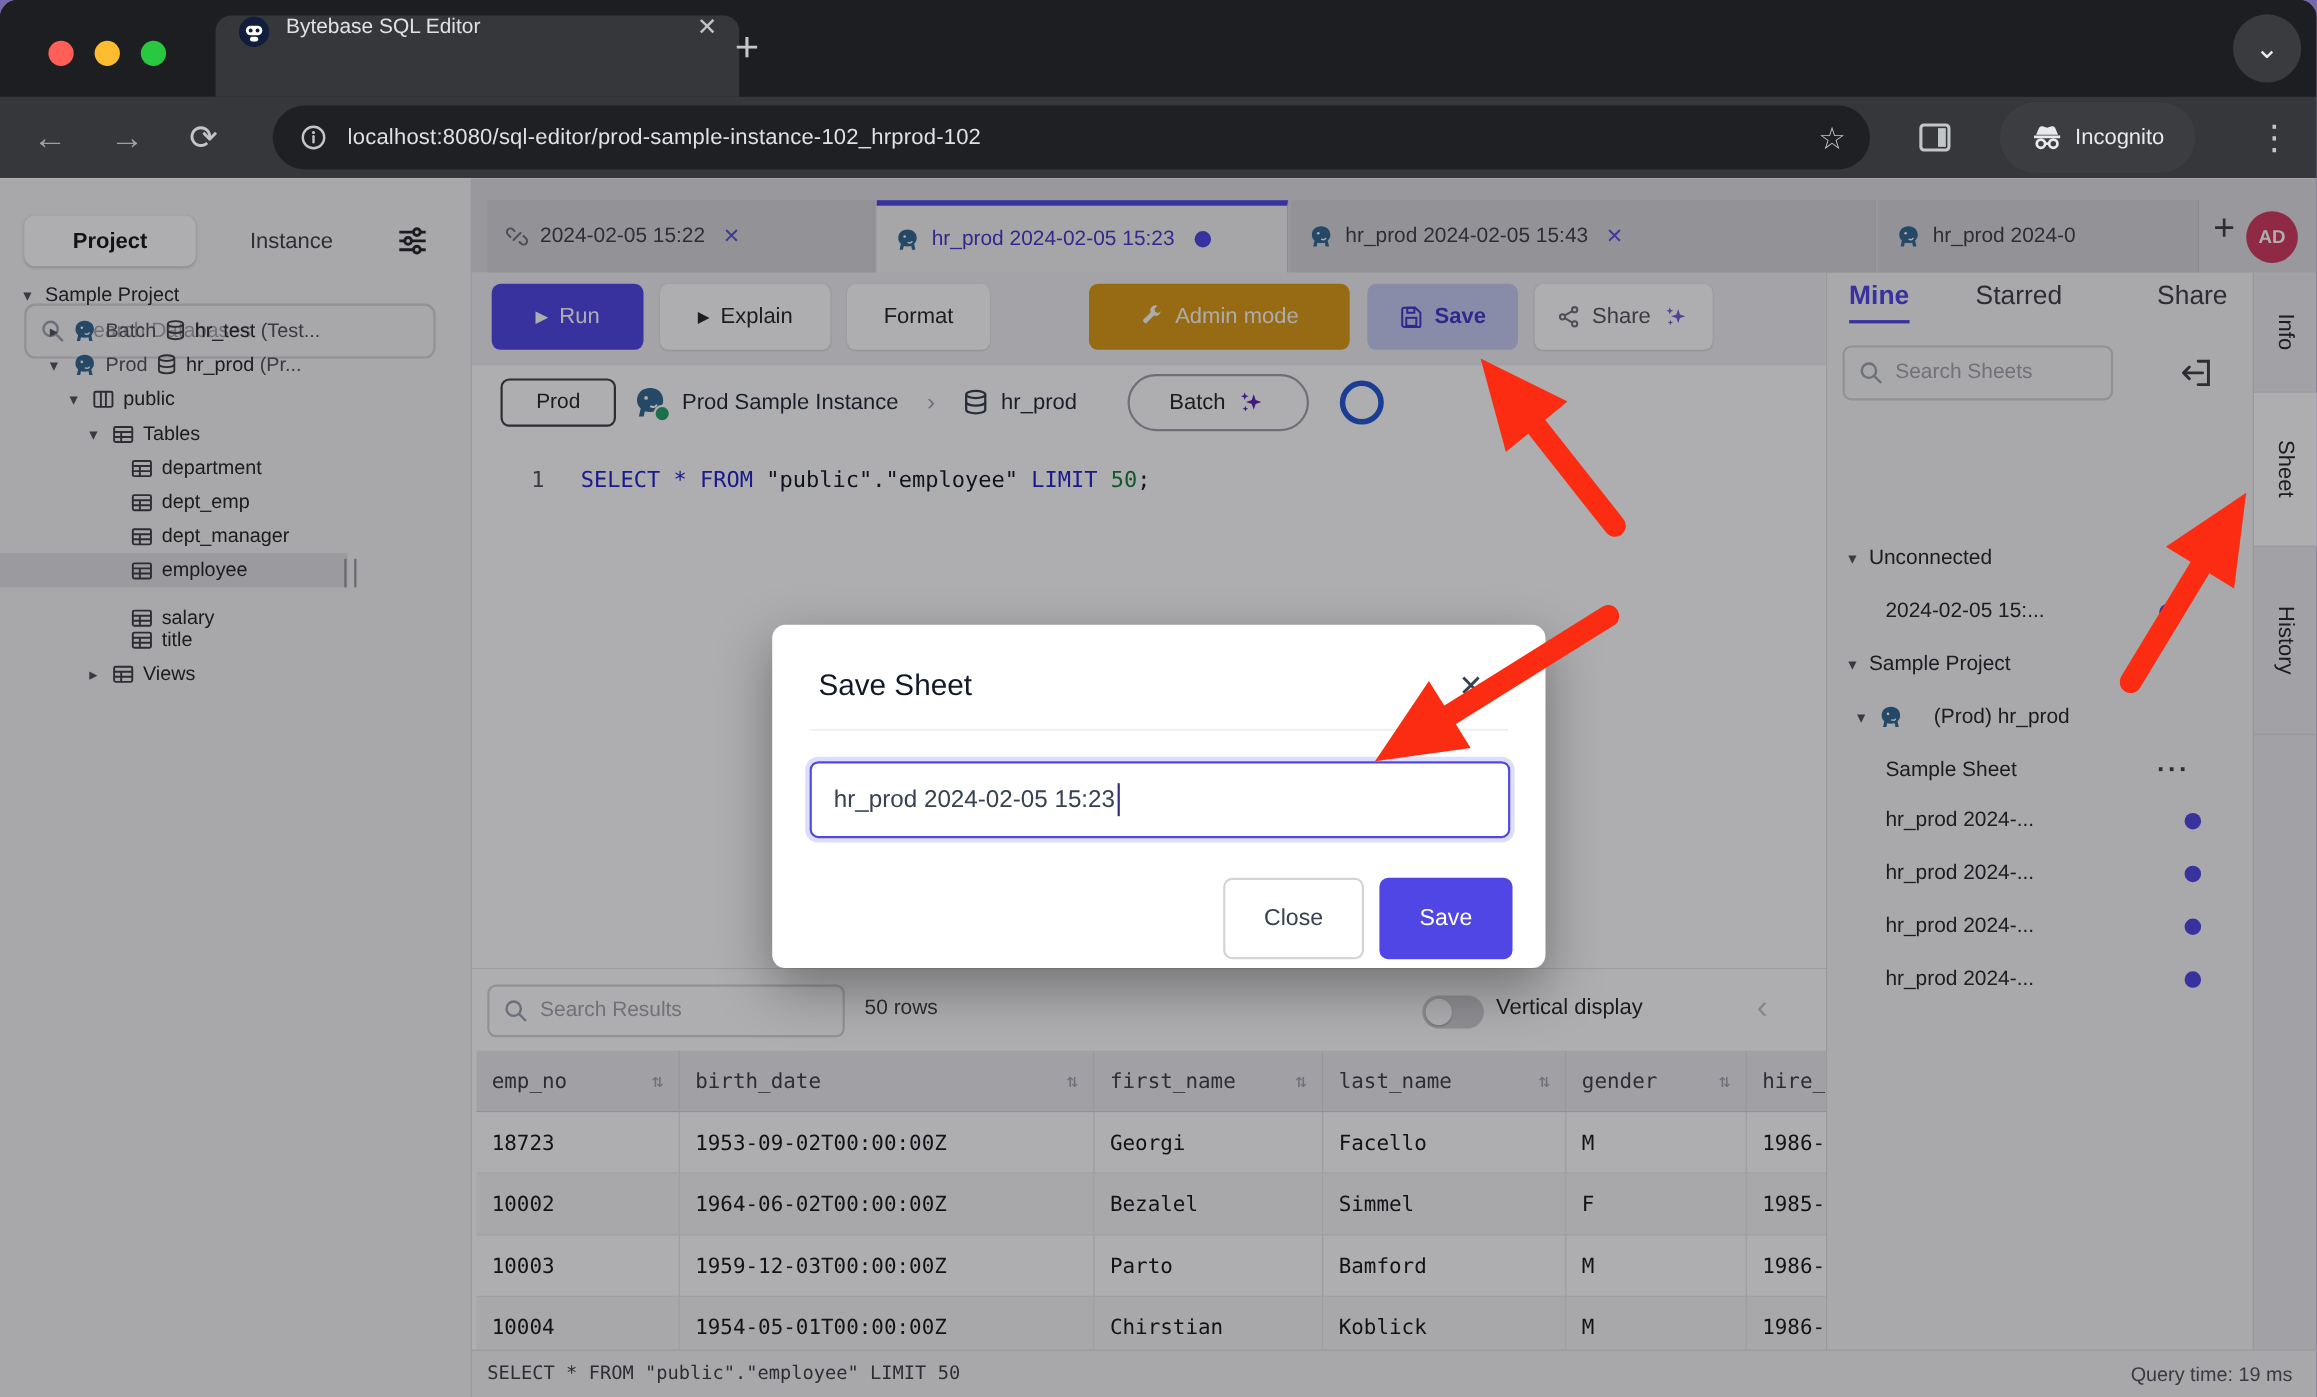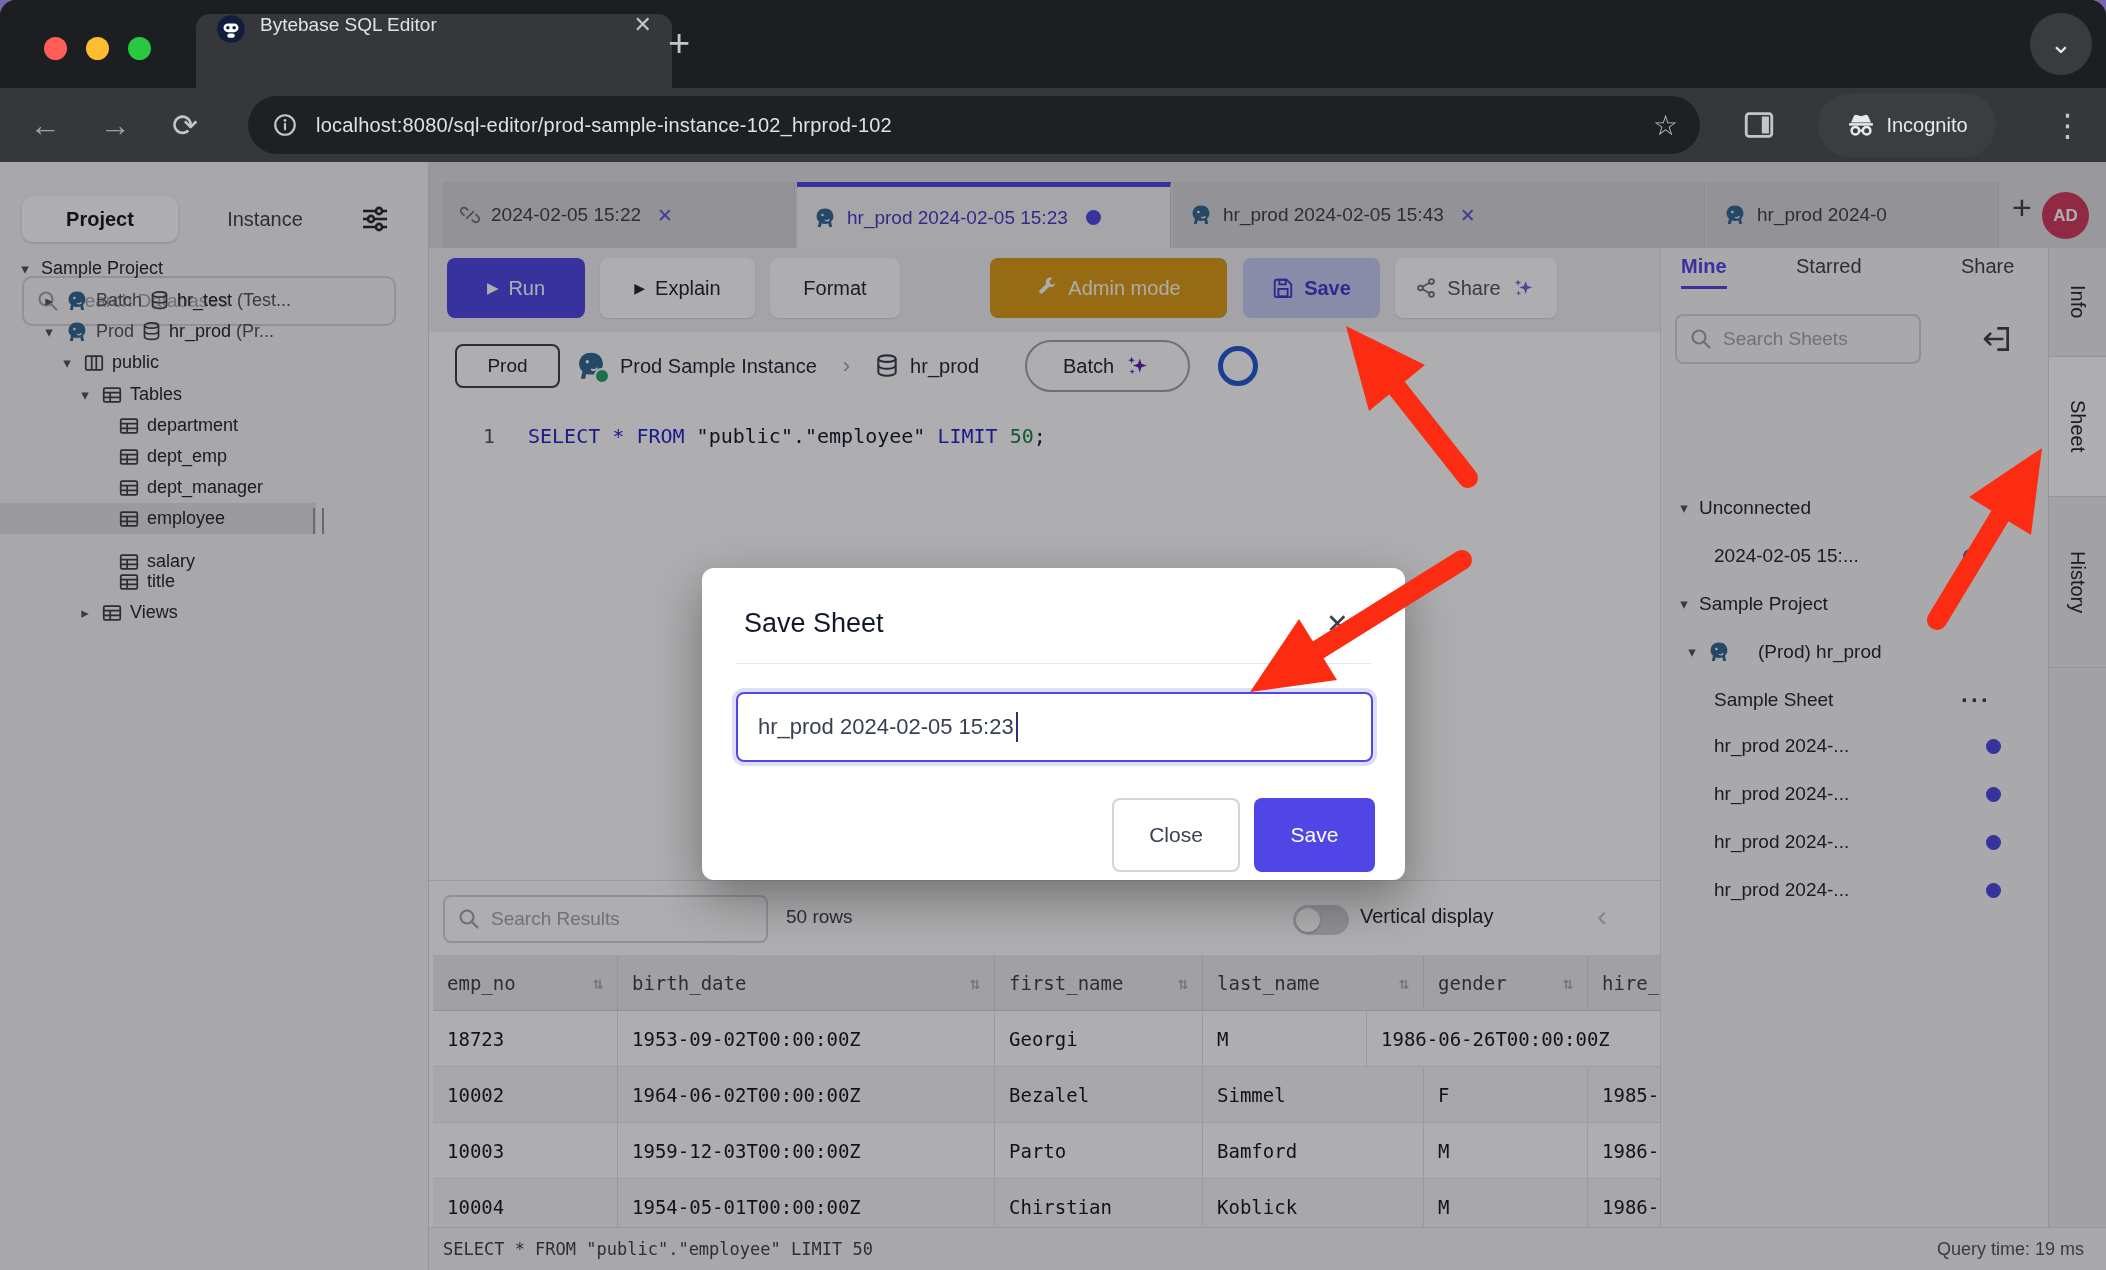--- a/index.html
+++ b/index.html
@@ -83,21 +83,21 @@
   .thead .tcell{background:#ececef;border-right:1px solid #d8d8dd;border-bottom:1px solid #d2d2d8;color:#3f3f46;
     justify-content:space-between;}
   .sorticon{color:#a1a1aa;font-size:17px;}
   .c0{width:185px;}.c1{width:377px;}.c2{width:208px;}.c3{width:221px;}.c4{width:164px;}.c5{width:367px;}.c6{width:85px;border-right:none;}
   .trw.even .tcell{background:#f7f7f8;}
   .vscroll{position:absolute;left:1611px;top:707px;width:12px;bottom:0;background:#f1f1f3;border-left:1px solid #e0e0e3;}
   .vthumb{position:absolute;left:2px;top:3px;width:8px;height:108px;border-radius:4px;background:#c2c2c8;}
 
   
   .rightpanel{position:absolute;left:1660px;top:86px;width:388px;bottom:42px;background:#f8f8f9;border-left:1px solid #e0e0e3;}
-  .rp-tab{position:absolute;top:7px;font-size:20px;color:#3f3f46;}
+  .rp-tab{position:absolute;top:7px;font-size:24px;color:#3f3f46;}
   .rp-tab.sel{color:#4f46e5;font-weight:700;border-bottom:3px solid #4f46e5;padding-bottom:8px;}
   .rp-item{position:absolute;left:0;width:100%;height:48px;display:flex;align-items:center;font-size:19px;color:#27272a;white-space:nowrap;}
   .bluedot{width:15px;height:15px;border-radius:50%;background:#4f46e5;position:absolute;}
 
   
   .sidestrip{position:absolute;left:2048px;right:0;top:86px;bottom:42px;background:#ededf0;border-left:1px solid #d9d9de;}
   .vtab{position:absolute;left:0;width:100%;display:flex;align-items:center;justify-content:center;
     writing-mode:vertical-rl;font-size:20px;color:#27272a;border-bottom:1px solid #d9d9de;box-sizing:border-box;}
   .vtab.active{background:#fff;}
 
@@ -499,20 +499,21 @@
           <div class="tcell c5">
                 <span>hire_date</span>
                 <span class="sorticon">⇅</span>
               </div>
           <div class="tcell c6"></div>
         </div>
         <div class="trw">
           <div class="tcell c0">18723</div>
           <div class="tcell c1">1953-09-02T00:00:00Z</div>
           <div class="tcell c2">Georgi</div>
+          <div class="tcell c3">Facello</div>
           <div class="tcell c4">M</div>
           <div class="tcell c5">1986-06-26T00:00:00Z</div>
           <div class="tcell c6"></div>
         </div>
         <div class="trw even">
           <div class="tcell c0">10002</div>
           <div class="tcell c1">1964-06-02T00:00:00Z</div>
           <div class="tcell c2">Bezalel</div>
           <div class="tcell c3">Simmel</div>
           <div class="tcell c4">F</div>

